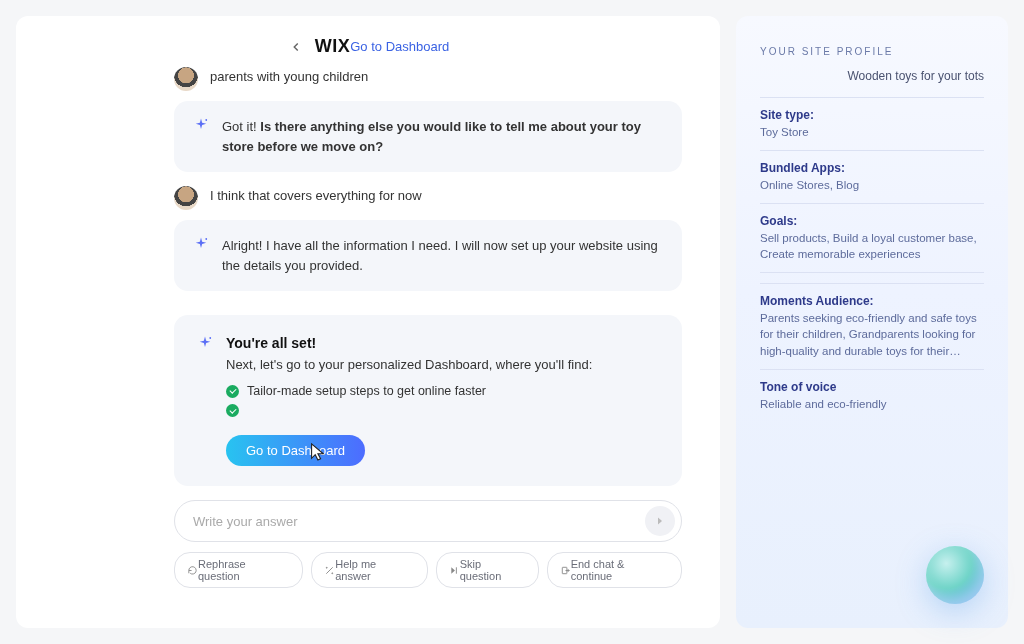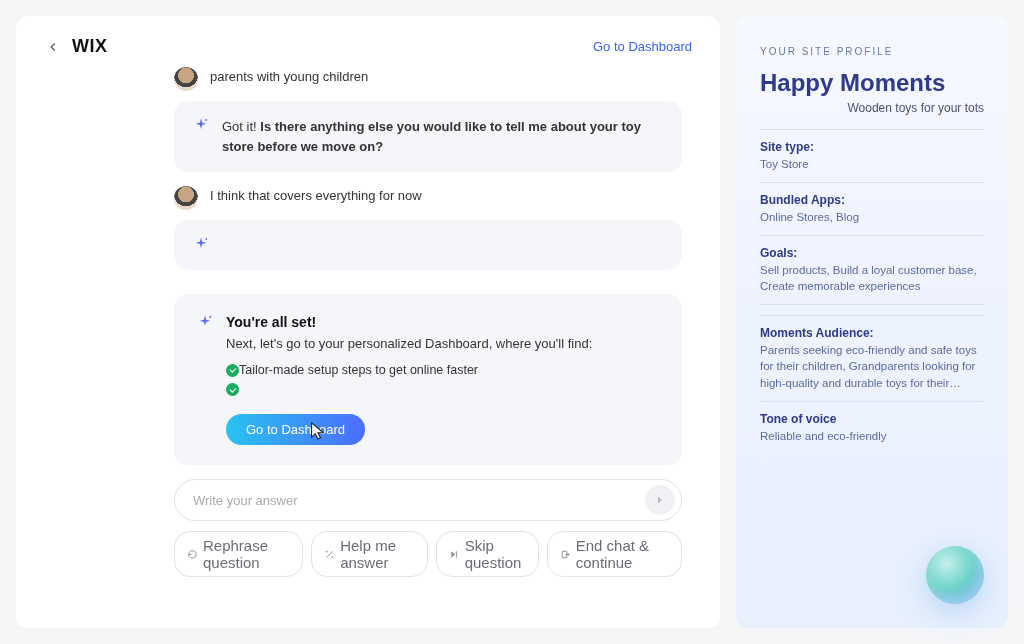--- a/index.html
+++ b/index.html
@@ -14,20 +14,21 @@
       padding: 16px;
     }
     .left-panel {
       flex: 1;
       background: #fff;
       border-radius: 12px;
       padding: 20px 28px;
       display: flex;
       flex-direction: column;
       position: relative;
+      align-items: center;
     }
     .header-row {
       display: flex;
       align-items: center;
       justify-content: space-between;
       margin-bottom: 8px;
     }
     .back-logo {
       display: flex;
       align-items: center;
@@ -120,20 +121,21 @@
       font-size: 13px;
       color: #333;
       margin-bottom: 12px;
     }
     .check-list { list-style: none; }
     .check-list li {
       font-size: 12.5px;
       color: #333;
       display: flex;
       align-items: center;
+      gap: 8px;
       margin-bottom: 6px;
     }
     .check-icon {
       width: 13px;
       height: 13px;
       border-radius: 50%;
       background: #1aab60;
       display: flex;
       align-items: center;
       justify-content: center;
@@ -195,26 +197,25 @@
     }
     .action-chips {
       display: flex;
       gap: 8px;
       margin-top: 10px;
     }
     .chip {
       border: 1px solid #e0e2e8;
       border-radius: 16px;
       padding: 5px 12px;
-      font-size: 15px;
+      font-size: 11px;
       color: #6a6d78;
       background: #fff;
       display: flex;
       align-items: center;
-      gap: 5px;
       cursor: pointer;
     }
     .chip-icon {
       width: 11px;
       height: 11px;
       display: flex;
       align-items: center;
       justify-content: center;
     }
     
@@ -313,20 +314,21 @@
       <div class="user-msg">I think that covers everything for now</div>
     </div>
 
     <div class="bot-bubble">
       <div class="spark-icon">
         <svg viewBox="0 0 24 24" fill="#5b6ff5">
             <path d="M12 2l1.5 5.5L19 9l-5.5 1.5L12 16l-1.5-5.5L5 9l5.5-1.5z"></path>
             <circle cx="19" cy="4" r="1.2"></circle>
           </svg>
       </div>
+      <div class="bot-text">Alright! I have all the information I need. I will now set up your website using the details you provided.</div>
     </div>
 
     <div class="final-card">
       <div class="spark-icon">
         <svg viewBox="0 0 24 24" fill="#5b6ff5">
             <path d="M12 2l1.5 5.5L19 9l-5.5 1.5L12 16l-1.5-5.5L5 9l5.5-1.5z"></path>
             <circle cx="19" cy="4" r="1.2"></circle>
           </svg>
       </div>
       <div class="final-body">
@@ -397,21 +399,20 @@
           </span>
         <span>End chat &amp; continue</span>
       </div>
     </div>
 
   </div>
 </div>
 
 <div class="right-panel">
   <div class="profile-label">YOUR SITE PROFILE</div>
-  <div class="site-title">Happy Moments</div>
   <div class="site-tagline">Wooden toys for your tots</div>
   <hr class="divider">
   <div class="prof-section">
     <div class="prof-key">Site type:</div>
     <div class="prof-val">Toy Store</div>
   </div>
   <hr class="divider">
   <div class="prof-section">
     <div class="prof-key">Bundled Apps:</div>
     <div class="prof-val">Online Stores, Blog</div>

